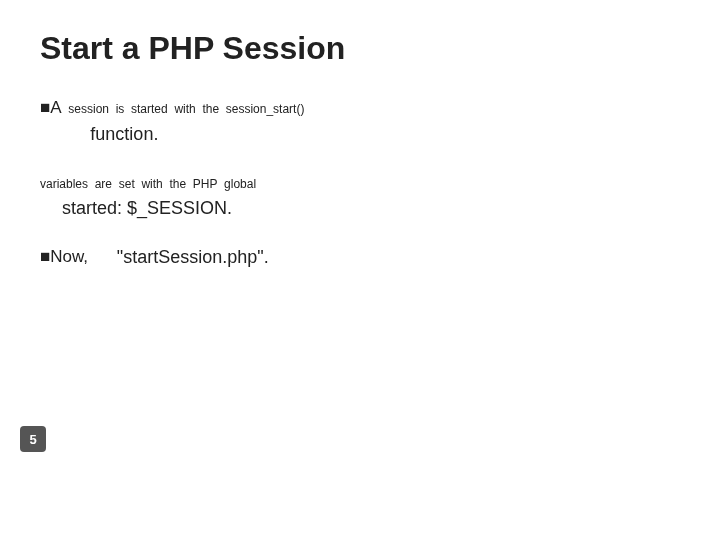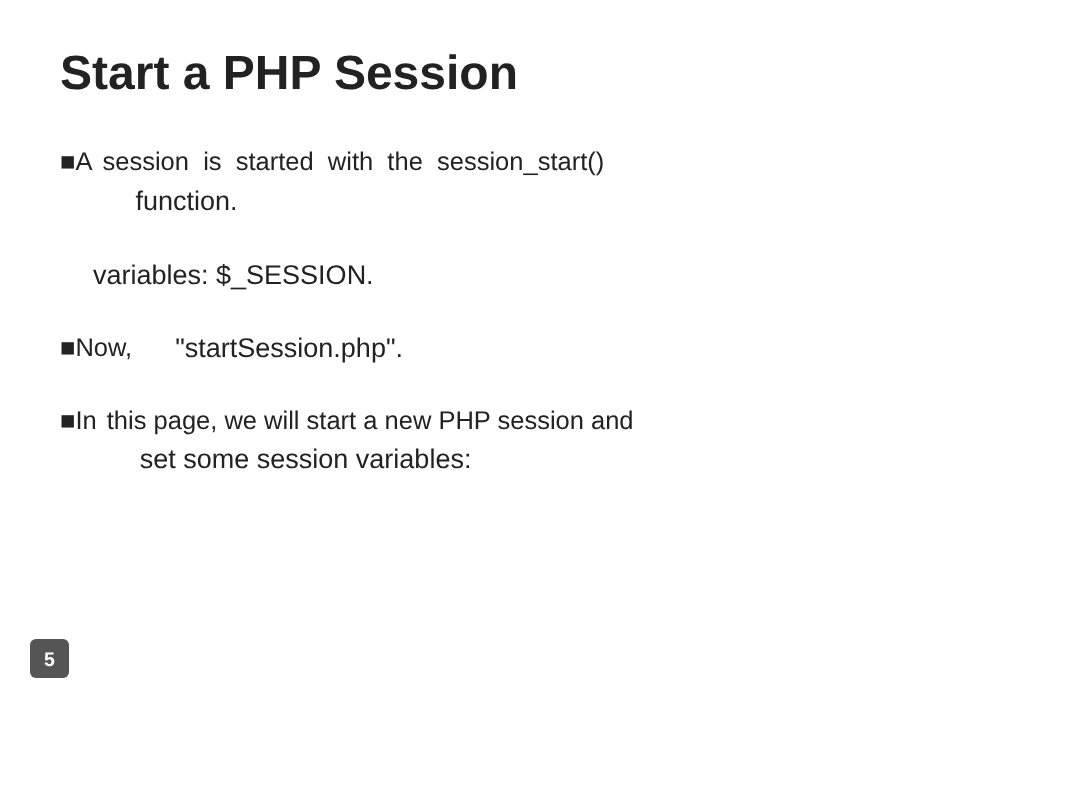--- a/index.html
+++ b/index.html
@@ -49,21 +49,21 @@
 
     .bullet-marker {
       font-size: 17px;
       color: #222222;
       margin-right: 2px;
       flex-shrink: 0;
       font-weight: normal;
     }
 
     .bullet-text {
-      font-size: 17px;
+      font-size: 12px;
       color: #222222;
       line-height: 1.5;
       text-align: justify;
       margin-top: 44px;
     }
 
     .bullet-indent {
       padding-left: 22px;
       font-size: 18px;
       color: #222222;
@@ -98,38 +98,30 @@
       <div>
         <span class="bullet-text">session&nbsp;&nbsp;is&nbsp;&nbsp;started&nbsp;&nbsp;with&nbsp;&nbsp;the&nbsp;&nbsp;session_start()</span>
         <div class="bullet-indent">function.</div>
       </div>
     </div>
   </div>
 
   <div class="bullet-block">
     <div class="bullet-item">
       <div>
-        <div class="bullet-indent">variables: $_SESSION.</div>
+        <span class="bullet-text">variables&nbsp;&nbsp;are&nbsp;&nbsp;set&nbsp;&nbsp;with&nbsp;&nbsp;the&nbsp;&nbsp;PHP&nbsp;&nbsp;global</span>
+        <div class="bullet-indent">started: $_SESSION.</div>
       </div>
     </div>
   </div>
 
   <div class="bullet-block">
     <div class="bullet-item">
       <span class="bullet-marker">■Now,&nbsp;</span>
       <div>
         <div class="bullet-indent">"startSession.php".</div>
       </div>
     </div>
   </div>
 
-  <div class="bullet-block">
-    <div class="bullet-item">
-      <span class="bullet-marker">■In&nbsp;</span>
-      <div>
-        <span class="bullet-text">this page, we will start a new PHP session and</span>
-        <div class="bullet-indent">set some session variables:</div>
-      </div>
-    </div>
-  </div>
 
   <div class="slide-number">5</div>
 </div>
 
 </body></html>

